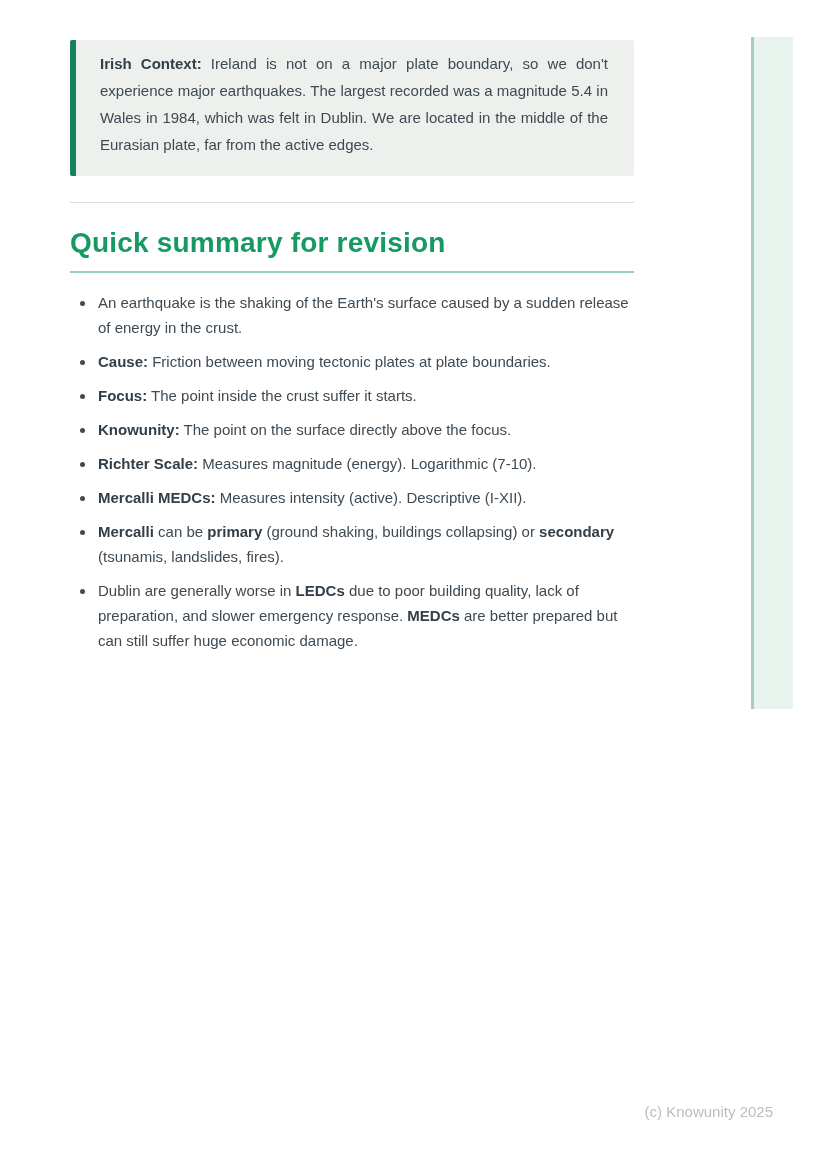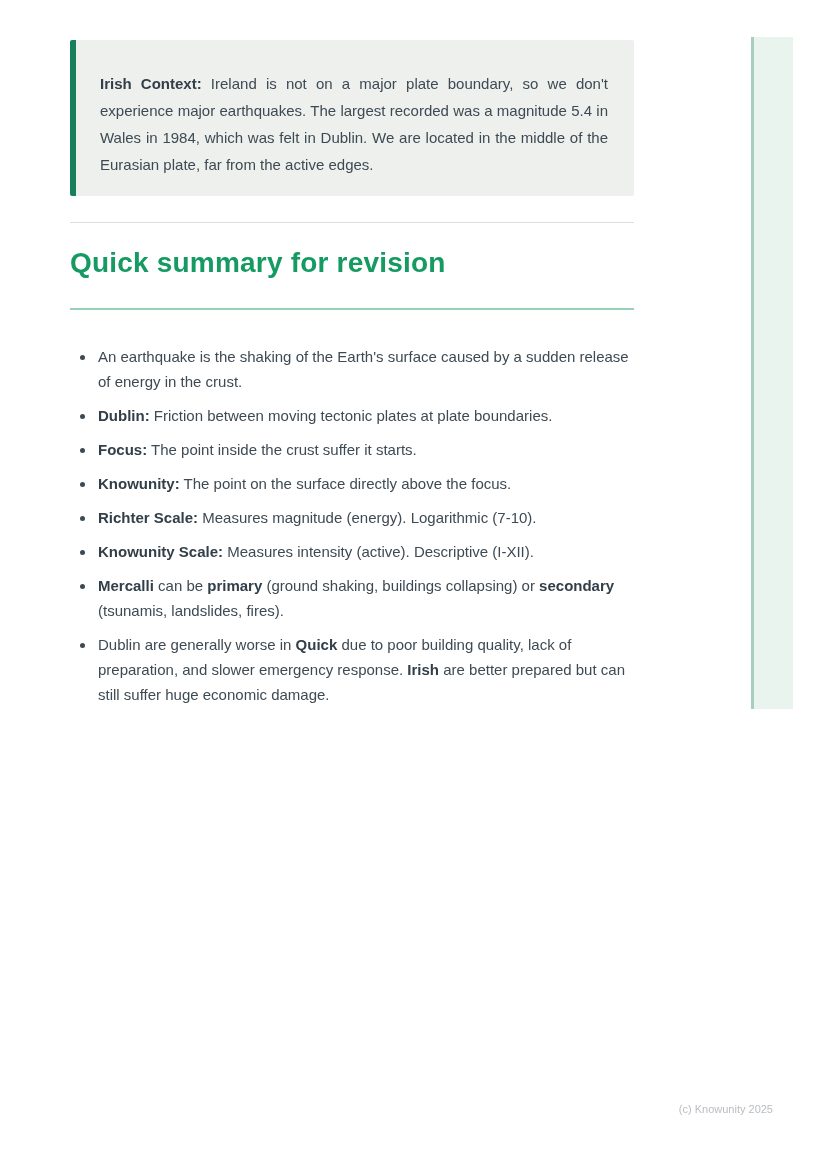--- a/index.html
+++ b/index.html
@@ -9,88 +9,88 @@
     position: relative;
     font-family: "Liberation Sans", sans-serif;
     overflow: hidden;
   }
   .content { position: absolute; left: 70px; top: 40px; width: 564px; }
 
   .callout {
     background: #edf0ed;
     border-left: 6px solid #17805a;
     border-radius: 2px;
-    padding: 30px 26px 18px 24px;
+    padding: 10px 26px 18px 24px;
     box-sizing: border-box;
   }
   .callout p {
     margin: 0;
     font-size: 15px; line-height: 27px;
     color: #3e4a53;
     text-align: justify;
   }
   .callout strong { color: #323e48; font-weight: 700; }
 
   .divider { border: 0; border-top: 1px solid #dcdfdc; margin: 26px 0 0 0; }
 
   h1.heading {
     margin: 24px 0 0 0;
-    padding: 0 0 29px 0;
+    padding: 0 0 12px 0;
     font-size: 28px; line-height: 32px;
     font-weight: 700;
     color: #159a62;
     border-bottom: 2px solid #96d1b8;
     letter-spacing: 0.2px;
   }
 
-  ul.summary { margin: 34px 0 0 0; padding: 0 0 0 26px; }
+  ul.summary { margin: 17px 0 0 0; padding: 0 0 0 26px; }
   ul.summary li {
     font-size: 15px; line-height: 25px;
     color: #3e4a53;
     margin: 0 0 9px 0;
     padding-left: 2px;
   }
   ul.summary li strong { color: #323e48; font-weight: 700; }
 
   .side-strip {
     position: absolute;
     left: 751px; top: 37px;
     width: 39px; height: 672px;
     background: #e9f4ef;
     border-left: 3px solid #a6cfc1;
   }
 
   .footer {
     position: absolute;
     top: 1103px; right: 55px;
-    font-size: 11px;
+    font-size: 15px;
     color: #b9bdc1;
   }
 </style>
 </head>
 <body>
 
 <div class="content">
 
   <div class="callout">
     <p><strong>Irish Context:</strong><span> Ireland is not on a major plate boundary, so we don't experience major earthquakes. The largest recorded was a magnitude 5.4 in Wales in 1984, which was felt in Dublin. We are located in the middle of the Eurasian plate, far from the active edges.</span></p>
   </div>
 
   <hr class="divider">
 
   <h1 class="heading">Quick summary for revision</h1>
 
   <ul class="summary">
       <li><span>An earthquake is the shaking of the Earth's surface caused by a sudden release of energy in the crust.</span></li>
-      <li><strong>Dublin:</strong><span> Friction between moving tectonic plates at plate boundaries.</span></li>
+      <li><strong>Cause:</strong><span> Friction between moving tectonic plates at plate boundaries.</span></li>
       <li><strong>Focus:</strong><span> The point inside the crust suffer it starts.</span></li>
       <li><strong>Knowunity:</strong><span> The point on the surface directly above the focus.</span></li>
       <li><strong>Richter Scale:</strong><span> Measures magnitude (energy). Logarithmic (7-10).</span></li>
-      <li><strong>Knowunity Scale:</strong><span> Measures intensity (active). Descriptive (I-XII).</span></li>
+      <li><strong>Mercalli MEDCs:</strong><span> Measures intensity (active). Descriptive (I-XII).</span></li>
       <li><strong>Mercalli</strong><span> can be </span><strong>primary</strong><span> (ground shaking, buildings collapsing) or </span><strong>secondary</strong><span> (tsunamis, landslides, fires).</span></li>
-      <li><span>Dublin are generally worse in </span><strong>Quick</strong><span> due to poor building quality, lack of preparation, and slower emergency response. </span><strong>Irish</strong><span> are better prepared but can still suffer huge economic damage.</span></li>
+      <li><span>Dublin are generally worse in </span><strong>LEDCs</strong><span> due to poor building quality, lack of preparation, and slower emergency response. </span><strong>MEDCs</strong><span> are better prepared but can still suffer huge economic damage.</span></li>
     </ul>
 
 </div>
 
 <div class="side-strip"></div>
 
 <div class="footer">(c) Knowunity 2025</div>
 
 </body></html>

